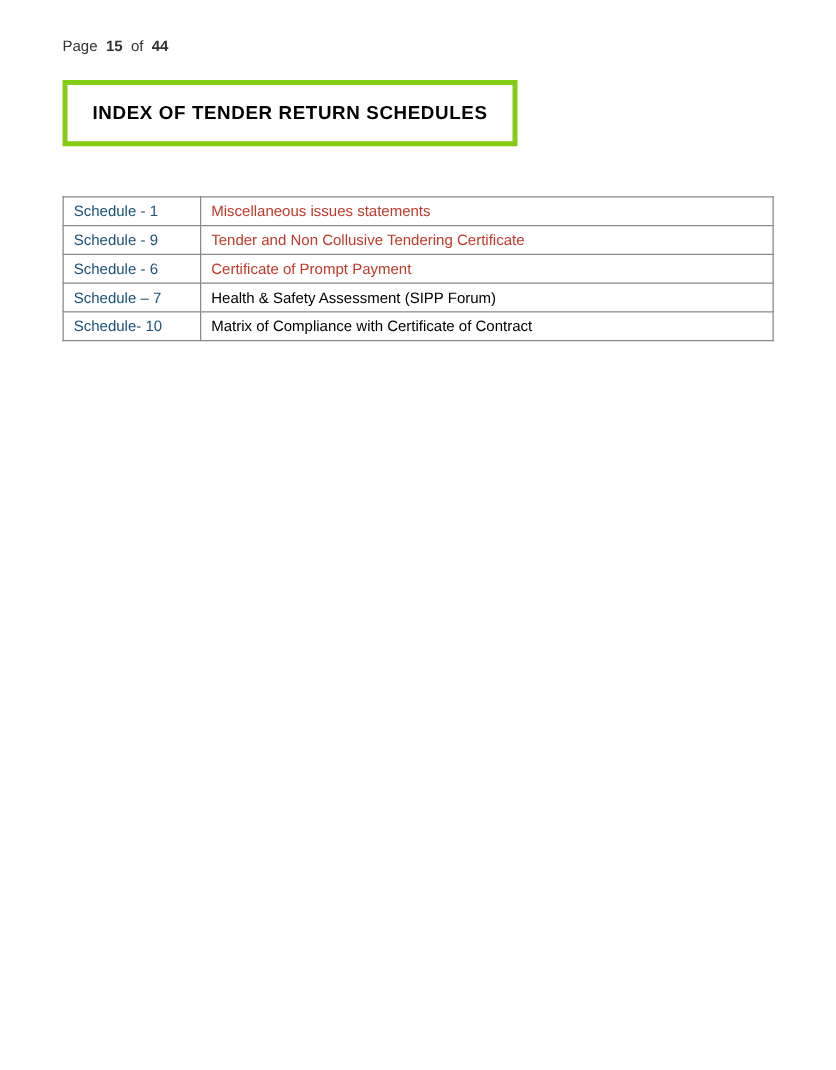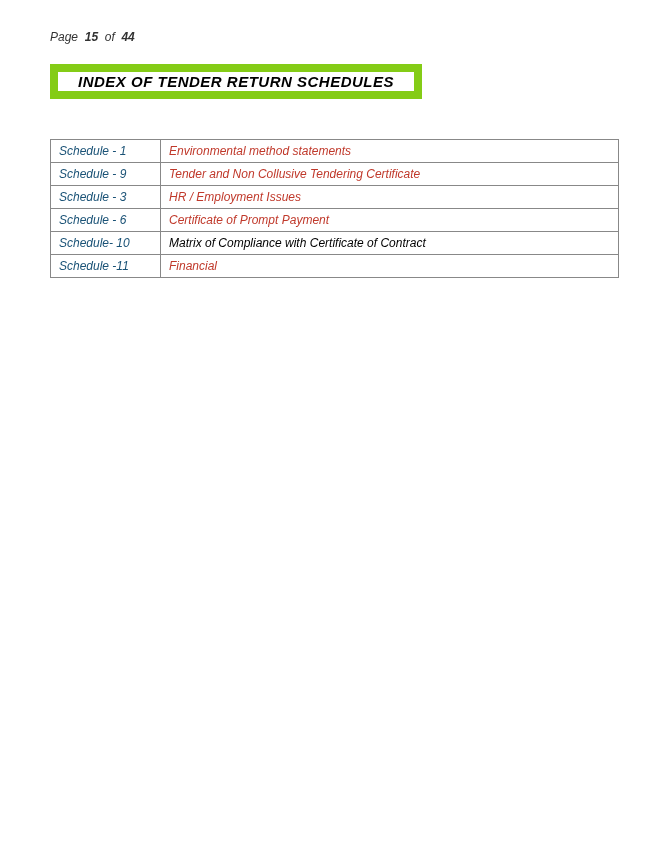--- a/index.html
+++ b/index.html
@@ -16,37 +16,36 @@
       min-height: 856px;
       font-family: Arial, sans-serif;
     }
 
     .page {
       width: 669px;
       min-height: 856px;
       background: #ffffff;
       padding: 30px 50px;
       position: relative;
-      font-style: italic;
     }
 
     .page-number {
       font-size: 12px;
       color: #333;
       margin-bottom: 20px;
     }
 
     .page-number strong {
       font-weight: bold;
     }
 
     .title-box {
-      border: 8px solid #84cc16;
+      border: 4px solid #84cc16;
       display: inline-block;
-      padding: 1px 20px;
+      padding: 14px 20px;
       margin-bottom: 30px;
     }
 
     .title-box h1 {
       font-size: 15px;
       font-weight: bold;
       color: #000;
       letter-spacing: 0.5px;
     }
 
@@ -91,37 +90,33 @@
   </div>
 
   <div class="title-box">
     <h1>INDEX OF TENDER RETURN SCHEDULES</h1>
   </div>
 
   <table class="schedule-table">
     <tbody id="schedule-body">
     <tr>
           <td>Schedule - 1</td>
-          <td>Environmental method statements</td>
+          <td>Miscellaneous issues statements</td>
         </tr>
         <tr>
           <td>Schedule - 9</td>
           <td>Tender and Non Collusive Tendering Certificate</td>
         </tr>
         <tr>
-          <td>Schedule - 3</td>
-          <td>HR / Employment Issues</td>
-        </tr>
-        <tr>
           <td>Schedule - 6</td>
           <td>Certificate of Prompt Payment</td>
         </tr>
         <tr>
+          <td>Schedule – 7</td>
+          <td class="black-text">Health &amp; Safety Assessment (SIPP Forum)</td>
+        </tr>
+        <tr>
           <td>Schedule- 10</td>
           <td class="black-text">Matrix of Compliance with Certificate of Contract</td>
-        </tr>
-        <tr>
-          <td>Schedule -11</td>
-          <td>Financial</td>
         </tr>
       </tbody>
   </table>
 </div>
 
 </body></html>

